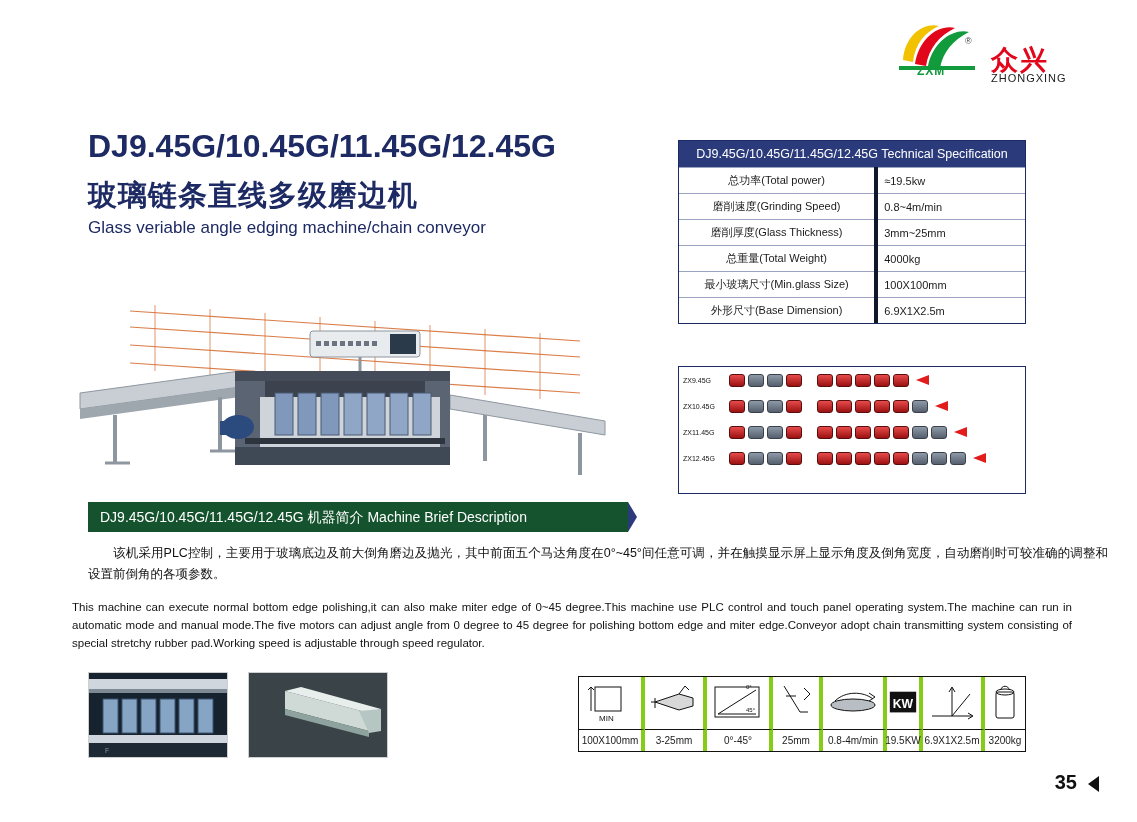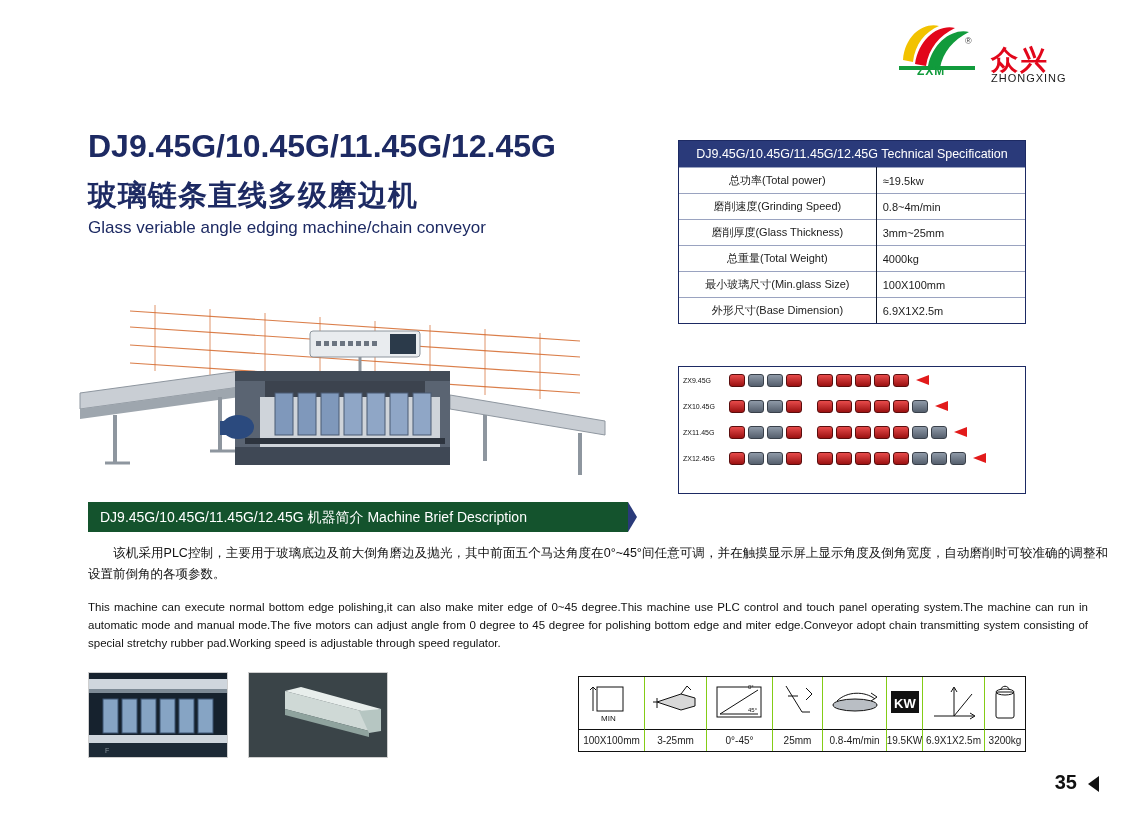--- a/index.html
+++ b/index.html
@@ -24,21 +24,21 @@
   
   .model-title{position:absolute;left:88px;top:128px;font-size:32px;font-weight:bold;color:#1d2a63;letter-spacing:0px;white-space:nowrap;}
   .cn-title{position:absolute;left:88px;top:176px;font-size:29px;font-weight:bold;color:#1d2a63;letter-spacing:1px;white-space:nowrap;}
   .en-title{position:absolute;left:88px;top:218px;font-size:17px;color:#1d2a63;white-space:nowrap;}
 
   
   .spec{position:absolute;left:678px;top:140px;width:348px;border:1px solid #1d2a63;box-sizing:border-box;}
   .spec .hdr{background:#2a3a7a;color:#ffffff;font-size:12.5px;padding:6px 12px;text-align:center;}
   .spec table{border-collapse:collapse;width:100%;}
   .spec td{border-top:1px solid #9aa3c0;font-size:11px;padding:5px 6px;}
-  .spec td.k{width:57%;text-align:center;border-right:1px solid #0f172a;}
+  .spec td.k{width:57%;text-align:center;border-right:4px solid #0f172a;}
   .spec td.v{text-align:left;}
   .spec td.k .small{font-size:9px;}
 
   
   .config{position:absolute;left:678px;top:366px;width:348px;height:128px;border:1px solid #1d2a63;box-sizing:border-box;background:#fff;}
   .config-row{position:relative;height:26px;display:flex;align-items:center;}
   .config-row .lbl{width:46px;font-size:7px;color:#111;padding-left:4px;}
   .wheels{flex:1;display:flex;align-items:center;gap:3px;}
   .w{width:14px;height:11px;border-radius:3px;border:1px solid #5a0d0d;background:
       linear-gradient(#e84b4b,#9b1111);}
@@ -48,30 +48,30 @@
 
   
   .photo-machine{position:absolute;left:60px;top:275px;width:590px;height:215px;background:#ffffff;}
 
   
   .brief-bar{position:absolute;left:88px;top:502px;width:540px;height:30px;background:#14532d;color:#fff;font-size:14px;line-height:30px;padding-left:12px;box-sizing:border-box;}
   .brief-bar:after{content:"";position:absolute;right:-9px;top:0;border-top:15px solid transparent;border-bottom:15px solid transparent;border-left:9px solid #2a3a7a;}
 
   
   .para-cn{position:absolute;left:88px;top:543px;width:1020px;font-size:12.5px;line-height:21px;color:#111;text-align:justify;}
-  .para-en{position:absolute;left:88px;top:598px;width:1000px;font-size:11.5px;line-height:18px;color:#111;text-align:justify;}
+  .para-en{position:absolute;left:72px;top:598px;width:1000px;font-size:11.5px;line-height:18px;color:#111;text-align:justify;}
 
   
   .ph1{position:absolute;left:88px;top:672px;width:138px;height:84px;border:1px solid #cfcfcf;background:#1b2a3a;overflow:hidden;}
   .ph2{position:absolute;left:248px;top:672px;width:138px;height:84px;border:1px solid #cfcfcf;background:#2e3a3f;overflow:hidden;}
 
   
   .icons{position:absolute;left:578px;top:676px;width:448px;border:1px solid #111;box-sizing:border-box;background:#fff;}
   .icons .row{display:flex;}
-  .icons .cell{border-right:1px solid #84cc16;box-sizing:border-box;height:52px;display:flex;align-items:center;justify-content:center;}
+  .icons .cell{border-right:4px solid #84cc16;box-sizing:border-box;height:52px;display:flex;align-items:center;justify-content:center;}
   .icons .cell:last-child{border-right:none;}
   .icons .row2 .cell{height:22px;font-size:10px;border-top:1px solid #111;}
   .c0{width:66px;} .c1{width:62px;} .c2{width:66px;} .c3{width:50px;}
   .c4{width:64px;} .c5{width:36px;} .c6{width:62px;} .c7{width:40px;text-align:center;}
 
   
   .pagenum{position:absolute;right:60px;bottom:28px;font-size:20px;font-weight:bold;color:#111;}
   .pagetri{position:absolute;right:38px;bottom:30px;width:0;height:0;border-top:8px solid transparent;border-bottom:8px solid transparent;border-right:11px solid #111;}
 </style>
 </head>

